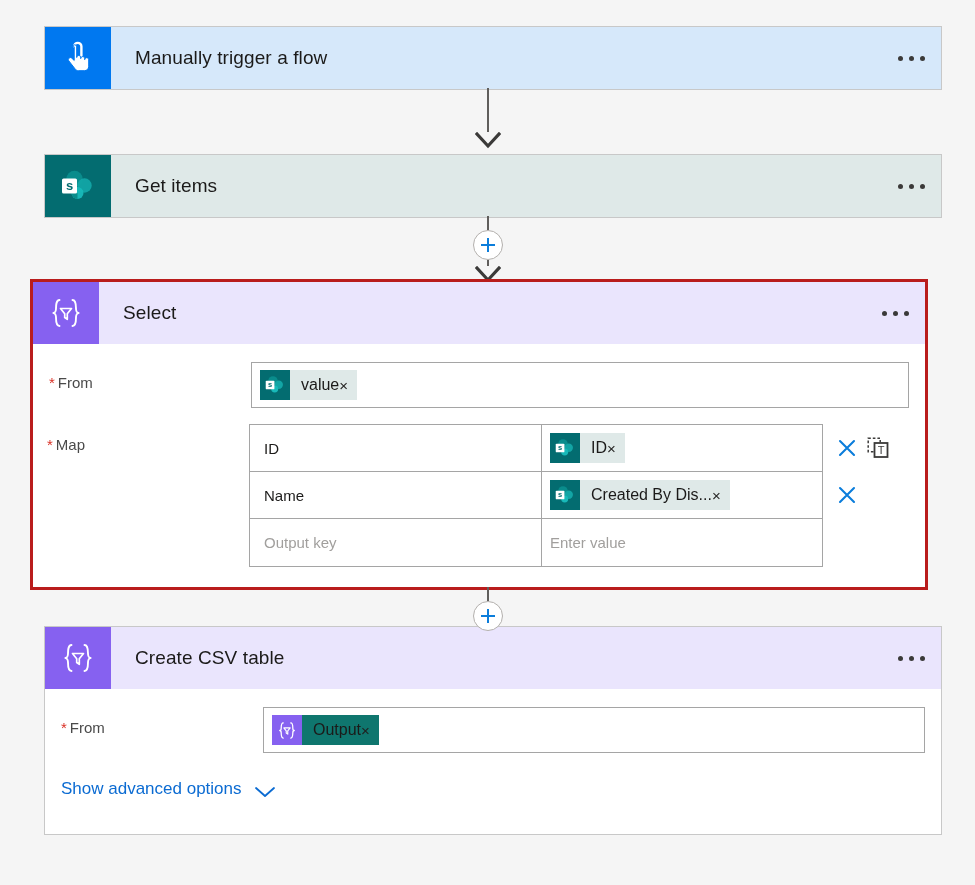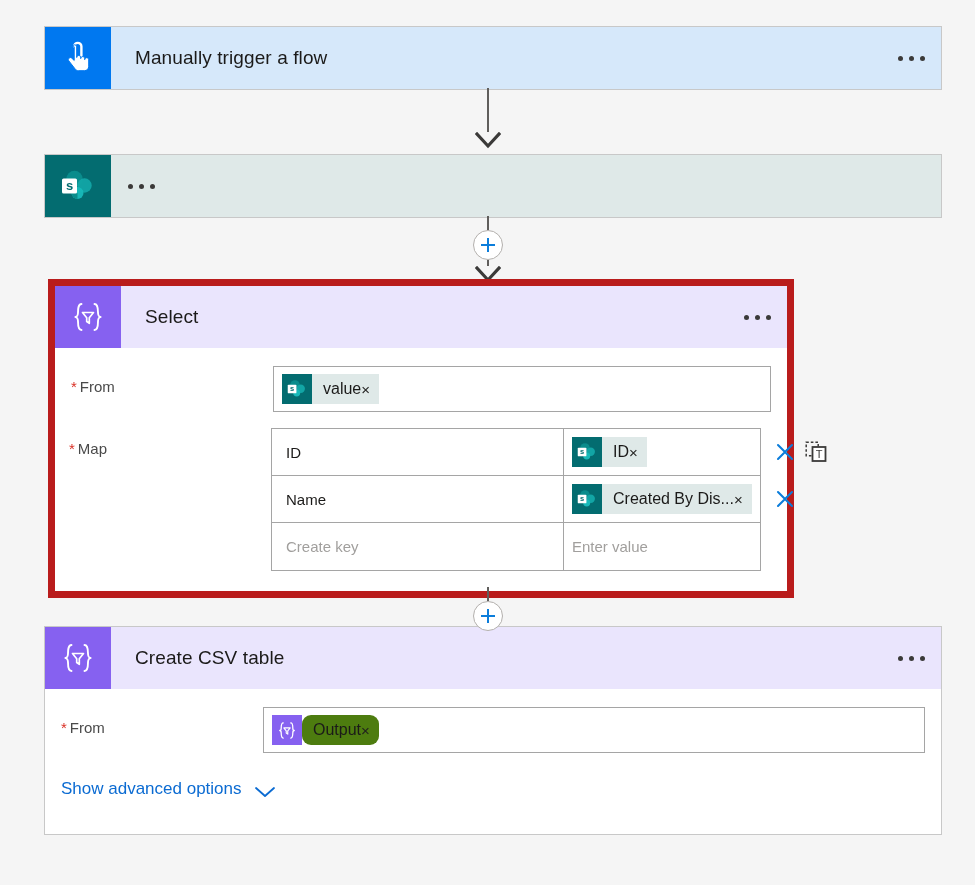--- a/index.html
+++ b/index.html
@@ -19,23 +19,23 @@
 
   
   .card {
     position: absolute;
     left: 44px;
     width: 898px;
     border: 1px solid #c8c8c8;
     background: #ffffff;
   }
   .card.selected {
-    border: 7px solid #b91c1c;
-    left: 48px;
-    width: 746px;
+    border: 3px solid #b91c1c;
+    left: 30px;
+    width: 898px;
   }
   .card-header {
     display: flex;
     align-items: stretch;
     height: 62px;
     position: relative;
   }
   .card-icon {
     width: 66px;
     min-width: 66px;
@@ -163,21 +163,21 @@
     white-space: nowrap;
     cursor: pointer;
   }
   .token-icon {
     width: 30px; min-width: 30px; height: 30px;
     display: flex; align-items: center; justify-content: center;
   }
   .token.sp .token-icon { background: #036c70; }
   .token.sp .token-body { background: #dfe9e8; }
   .token.wf .token-icon { background: #8661f0; }
-  .token.wf .token-body { background: #4d7c0f; border-radius: 9px; }
+  .token.wf .token-body { background: #0f766e; }
   .token-body {
     display: flex;
     align-items: center;
     height: 30px;
     padding: 0 9px 0 11px;
     gap: 0;
   }
   .token-text {
     font-size: 16px;
     color: #1b1a19;
@@ -275,20 +275,23 @@
     <div class="card-header">
       <div class="card-icon">
         <svg class="icon-svg" width="38" height="34" viewBox="0 0 38 34" aria-hidden="true">
           <circle cx="15.5" cy="10" r="8.2" fill="#0a8c8c"></circle>
           <circle cx="25.5" cy="16.5" r="7.2" fill="#12a5a5" opacity="0.95"></circle>
           <circle cx="18.5" cy="24" r="6" fill="#18b9b9" opacity="0.95"></circle>
           <path d="M12.5 24a6 6 0 0 0 6 6V24z" fill="#0a8c8c"></path>
           <rect x="3" y="9.5" width="15" height="15" rx="1.6" fill="#ffffff"></rect>
           <text x="10.5" y="21" font-family="'Liberation Sans',sans-serif" font-size="13" font-weight="bold" fill="#036c70" text-anchor="middle">s</text>
         </svg>
+      </div>
+      <div class="card-title-wrap">
+        <span class="card-title">Get items</span>
       </div>
       <div class="ellipsis-btn">
         <i></i>
         <i></i>
         <i></i>
       </div>
     </div>
   </div>
 
   <div class="connector" style="top:216px;">
@@ -389,21 +392,21 @@
                   <span class="token-body">
                     <span class="token-text">Created By Dis...</span>
                     <span class="token-x">×</span>
                   </span>
                 </span>
               </div>
             </div>
 
             <div class="map-row">
               <div class="map-key">
-                <span class="placeholder">Create key</span>
+                <span class="placeholder">Output key</span>
               </div>
               <div class="map-val">
                 <span class="placeholder">Enter value</span>
               </div>
             </div>
           </div>
 
           <div style="width:88px; min-width:88px;">
             <div class="map-actions">
               <span class="act-btn">

